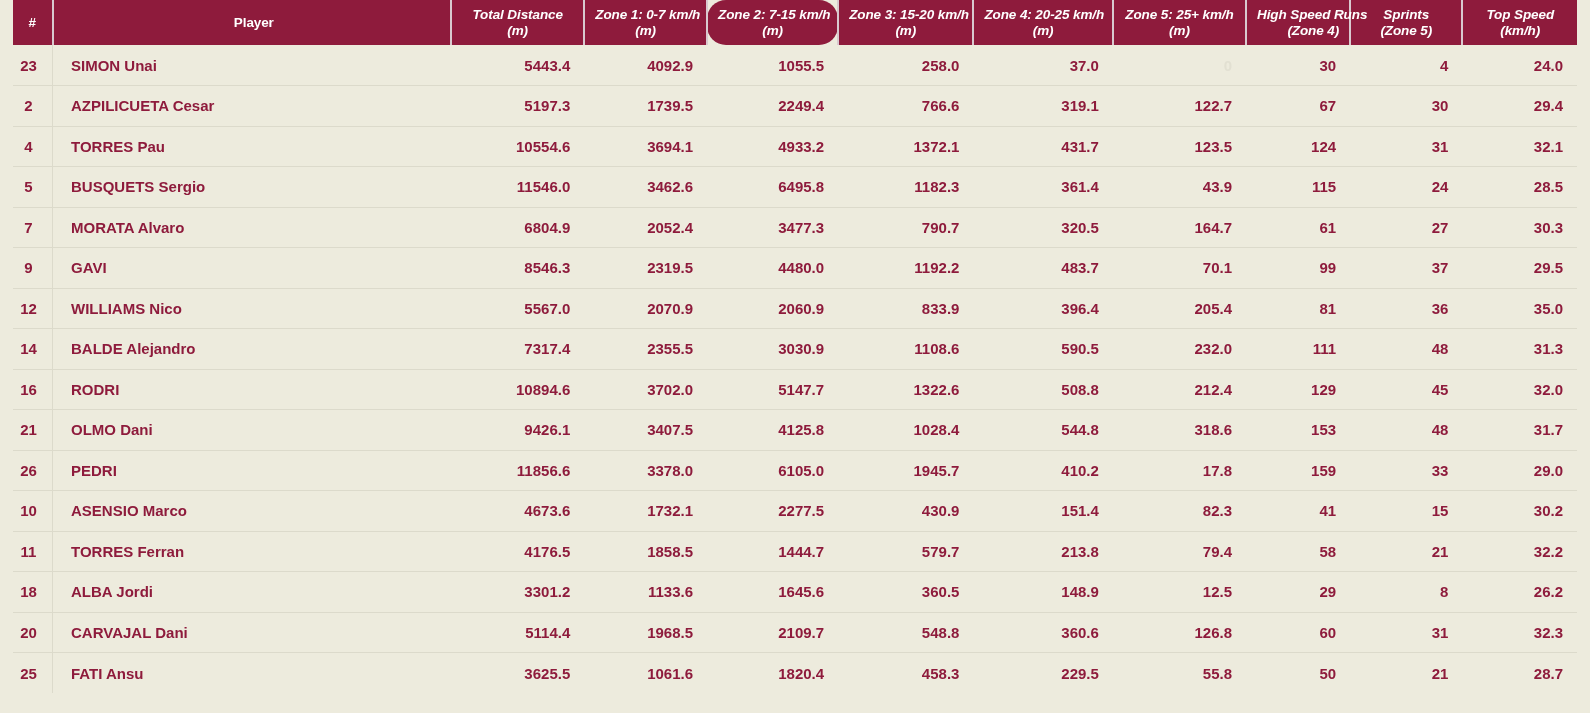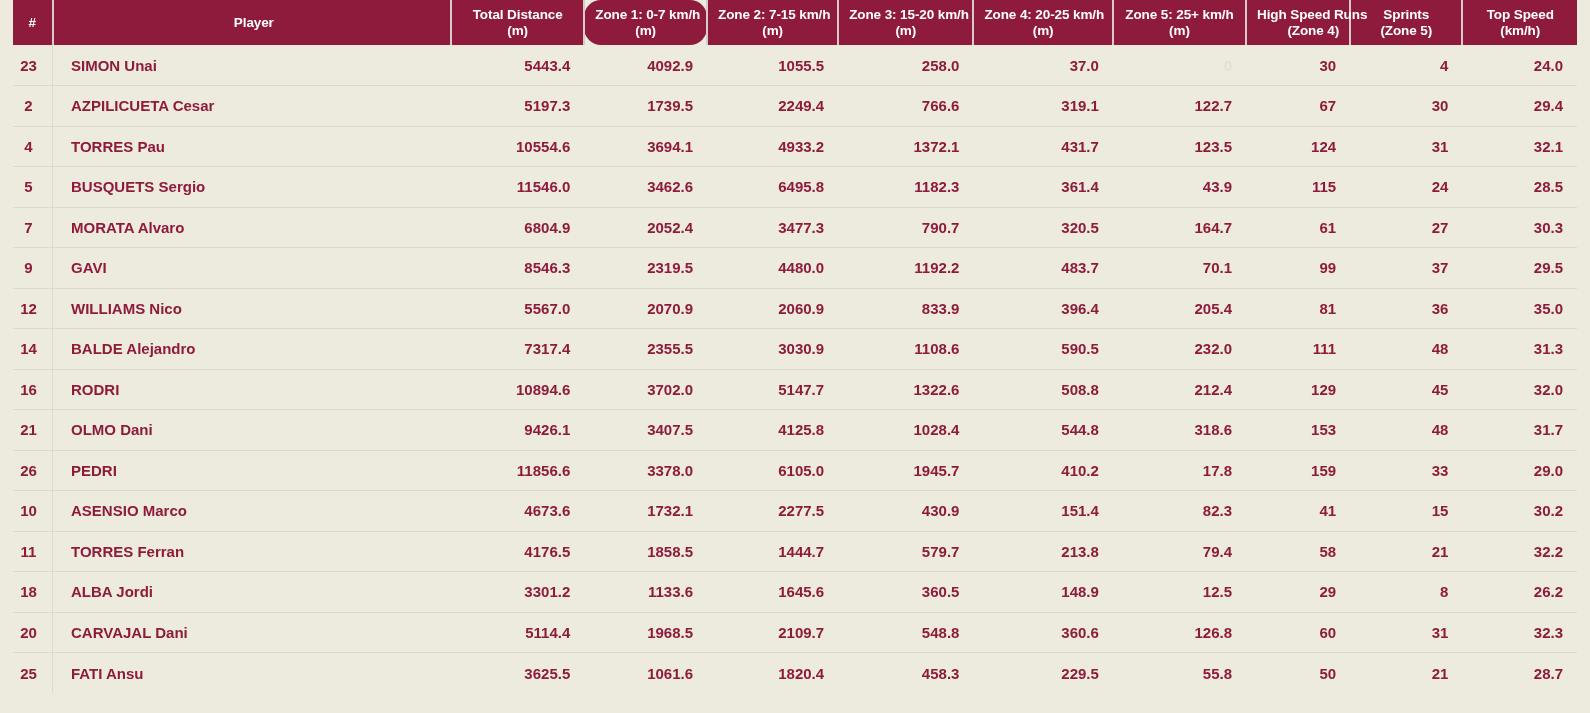--- a/index.html
+++ b/index.html
@@ -50,24 +50,25 @@
     padding-right: 0;
   }
   th.col-player {
     text-align: center;
     width: 383px;
     padding-left: 14px;
     margin-top: 20px;
   }
   th.col-val {
     text-align: center;
+    font-style: italic;
   }
   th.w-total { width: 128px; }
-  th.w-z1    { width: 118px; border-radius: 17px; }
-  th.w-z2    { width: 126px; }
+  th.w-z1    { width: 118px; }
+  th.w-z2    { width: 126px; border-radius: 19px; }
   th.w-z3    { width: 130px; }
   th.w-z4    { width: 134px; }
   th.w-z5    { width: 128px; text-align: center; }
   th.w-hsr   { width: 100px; text-align: right; }
   th.w-spr   { width: 108px; }
   th.w-top   { width: 110px; }
   .th-l1 { display: block; white-space: nowrap; }
   .th-l2 { display: block; white-space: nowrap; }
 
   

